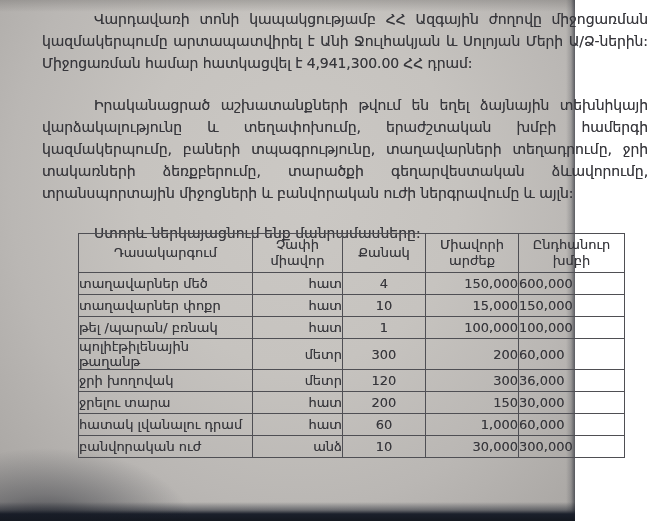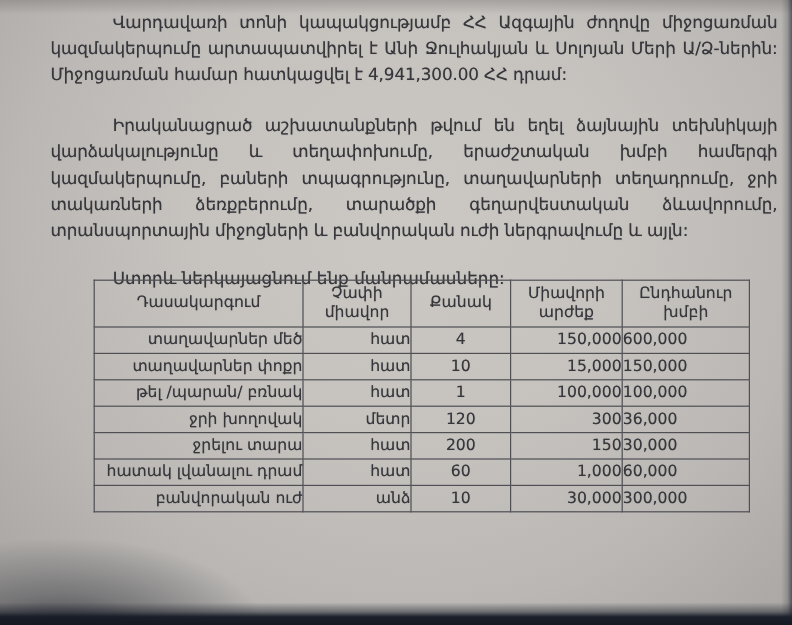--- a/index.html
+++ b/index.html
@@ -7,21 +7,21 @@
     padding: 0;
     width: 660px;
     height: 521px;
     overflow: hidden;
     font-family: "DejaVu Sans", "Liberation Sans", sans-serif;
   }
 
   
   .photo {
     position: relative;
-    width: 660px;
+    width: 575px;
     height: 521px;
     background:
       radial-gradient(130% 80% at 8% 102%, rgba(22,26,36,0.75) 0%, rgba(22,26,36,0.35) 9%, rgba(22,26,36,0) 20%),
       linear-gradient(to top, #141820 0px, #1b202b 7px, rgba(27,32,43,0.5) 11px, rgba(27,32,43,0) 19px),
       linear-gradient(to left, rgba(25,29,40,0.6) 0px, rgba(25,29,40,0.18) 4px, rgba(25,29,40,0) 9px),
       linear-gradient(to bottom, rgba(92,90,88,0.30) 0px, rgba(92,90,88,0) 12px),
       radial-gradient(ellipse at 52% 36%, #cbc8c4 0%, #c6c3bf 38%, #bab7b4 68%, #a6a3a0 100%);
   }
 
   .content {
@@ -75,21 +75,21 @@
   table.expenses td {
     height: 21px;
     font-size: 13px;
     vertical-align: middle;
   }
   col.w1 { width: 174px; }
   col.w2 { width: 90px; }
   col.w3 { width: 83px; }
   col.w4 { width: 93px; }
   col.w5 { width: 106px; }
-  td.c1 { text-align: right;  padding-left: 6px; }
+  td.c1 { text-align: left;  padding-left: 6px; }
   td.c2 { text-align: right; }
   td.c3 { text-align: center; }
   td.c4 { text-align: right; padding-right: 13px; }
   td.c5 { text-align: left; padding-right: 13px; }
 </style>
 </head>
 <body>
 
 <div class="photo">
   <div class="content">
@@ -131,20 +131,27 @@
         <td class="c5">150,000</td>
       </tr>
       <tr>
         <td class="c1">թել /պարան/ բռնակ</td>
         <td class="c2">հատ</td>
         <td class="c3">1</td>
         <td class="c4">100,000</td>
         <td class="c5">100,000</td>
       </tr>
       <tr>
+        <td class="c1">պոլիէթիլենային թաղանթ</td>
+        <td class="c2">մետր</td>
+        <td class="c3">300</td>
+        <td class="c4">200</td>
+        <td class="c5">60,000</td>
+      </tr>
+      <tr>
         <td class="c1">ջրի խողովակ</td>
         <td class="c2">մետր</td>
         <td class="c3">120</td>
         <td class="c4">300</td>
         <td class="c5">36,000</td>
       </tr>
       <tr>
         <td class="c1">ջրելու տարա</td>
         <td class="c2">հատ</td>
         <td class="c3">200</td>

